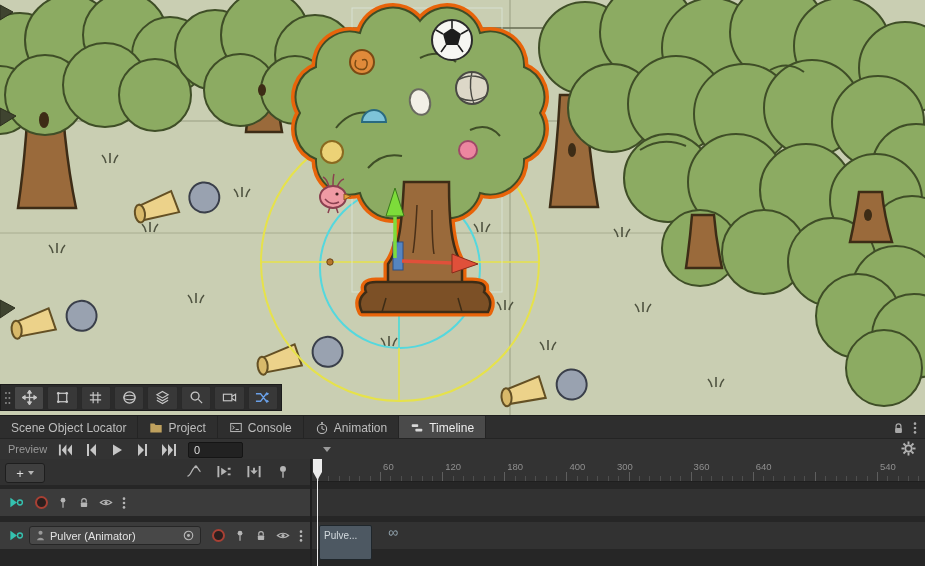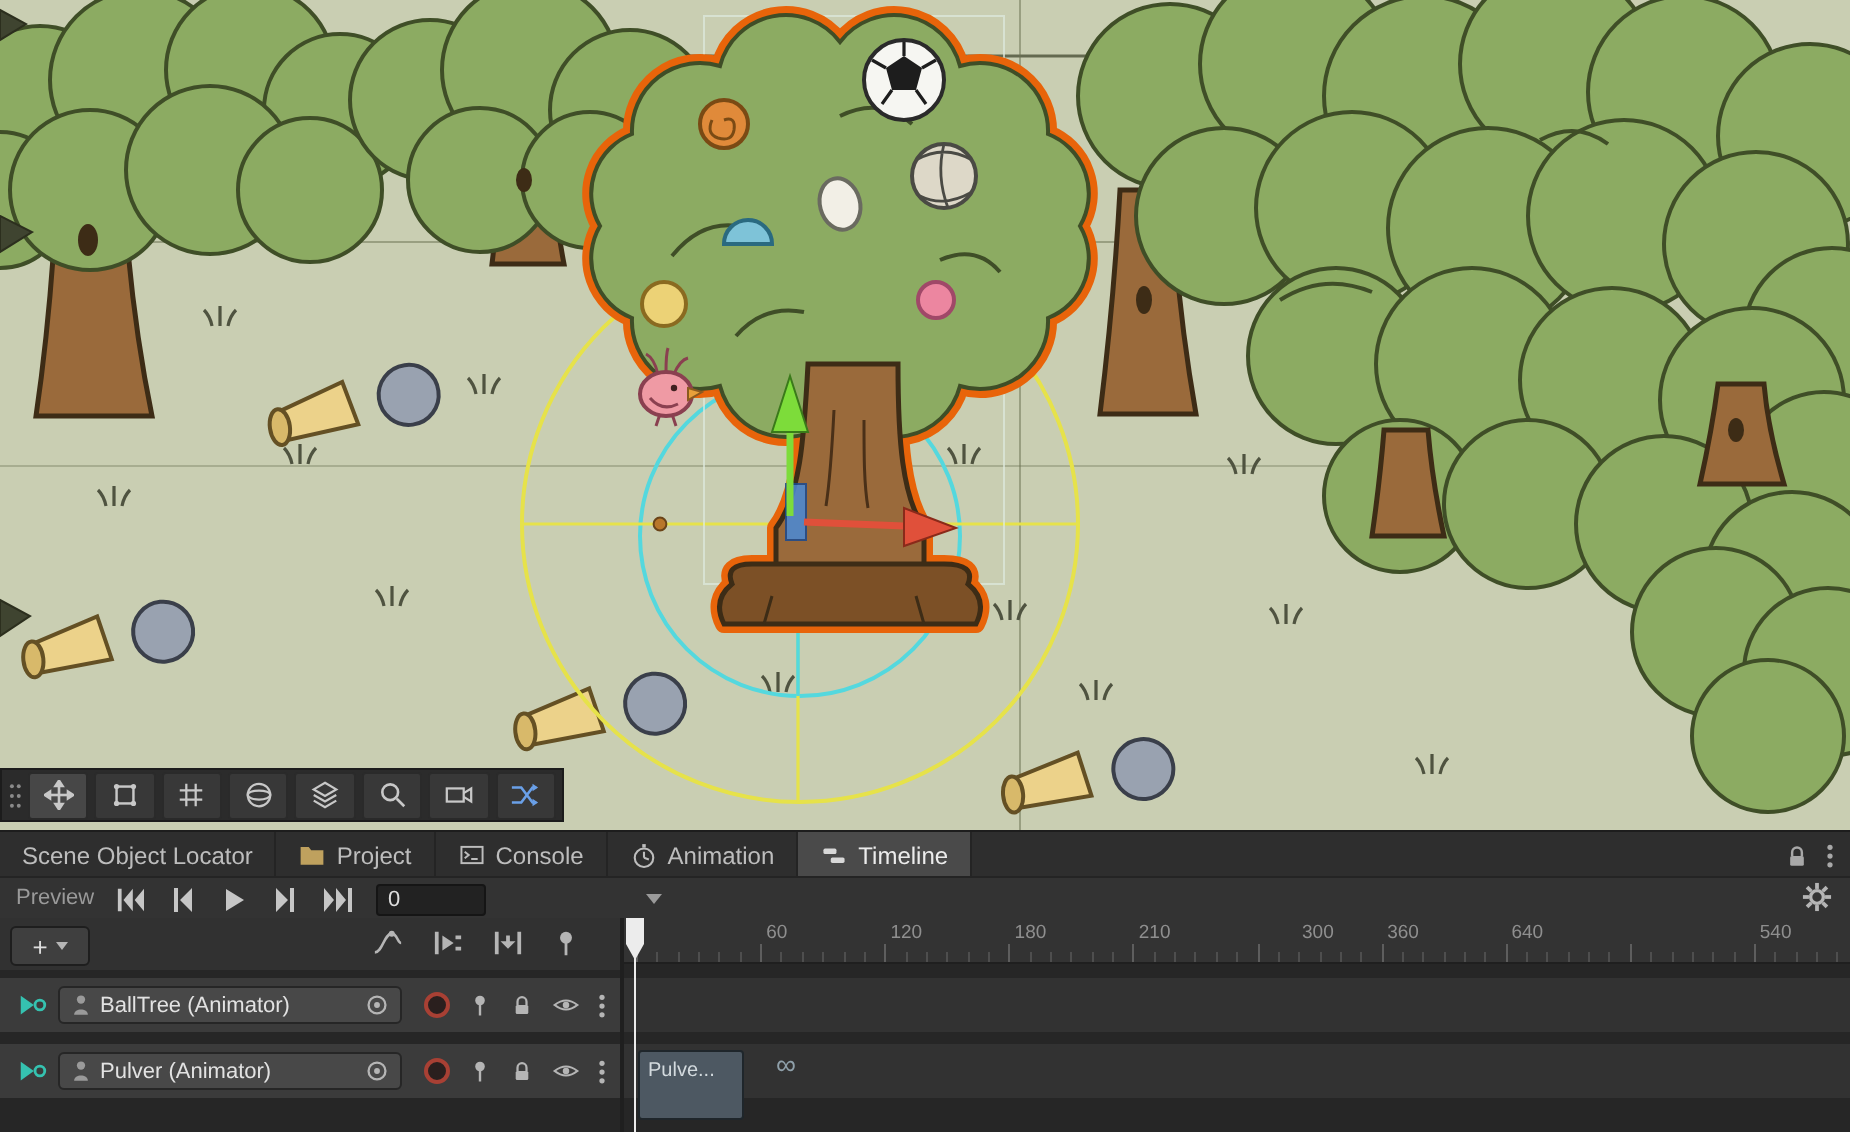--- a/index.html
+++ b/index.html
@@ -508,46 +508,35 @@
         <div class="tick" style="left: 544.2px;"></div>
         <div class="tick" style="left: 554.55px;"></div>
         <div class="tick major" style="left: 564.9px;"></div>
         <div class="tick" style="left: 575.25px;"></div>
         <div class="tick" style="left: 585.6px;"></div>
         <div class="tick" style="left: 595.95px;"></div>
         <div class="tick" style="left: 606.3px;"></div>
         <span class="tick-label" style="left: 71.1px;">60</span>
         <span class="tick-label" style="left: 133.2px;">120</span>
         <span class="tick-label" style="left: 195.3px;">180</span>
-        <span class="tick-label" style="left: 257.4px;">210</span>
-        <span class="tick-label" style="left: 339px;">300</span>
+        <span class="tick-label" style="left: 257.4px;">400</span>
+        <span class="tick-label" style="left: 305px;">300</span>
         <span class="tick-label" style="left: 381.6px;">360</span>
         <span class="tick-label" style="left: 443.7px;">640</span>
         <span class="tick-label" style="left: 505.8px; margin-top: 32px;">480</span>
         <span class="tick-label" style="left: 567.9px;">540</span>
       </div>
     <div class="vdiv"></div>
 
     <div class="track-row" style="top:30px">
       <div class="track-left">
         <svg class="animator-glyph" width="16" height="15" viewBox="0 0 16 16">
           <path d="M2,3 L9,8 L2,13 Z" fill="#35c2b0"></path>
             <circle cx="12.2" cy="8" r="2.6" fill="none" stroke="#35c2b0" stroke-width="1.5"></circle>
         </svg>
-        <div class="name-box">
-          <svg width="11" height="11" viewBox="0 0 16 16" fill="#9a9a9a">
-            <circle cx="8" cy="4" r="3"></circle>
-              <path d="M3,15 C3,10 13,10 13,15 Z"></path>
-          </svg>
-          <span>BallTree (Animator)</span>
-          <svg width="13" height="13" viewBox="0 0 16 16">
-            <circle cx="8" cy="8" r="5.2" fill="none" stroke="#b5b5b5" stroke-width="1.4"></circle>
-              <circle cx="8" cy="8" r="1.8" fill="#b5b5b5"></circle>
-          </svg>
-        </div>
         <div class="rec"></div>
         <svg class="row-ic" width="12" height="13" viewBox="0 0 16 16">
           <circle cx="8" cy="5" r="3.2" fill="currentColor"></circle>
             <line x1="8" y1="8" x2="8" y2="15" stroke="currentColor" stroke-width="1.6"></line>
         </svg>
         <svg class="row-ic" width="12" height="13" viewBox="0 0 16 16">
           <path d="M5,8 V5.8 a3,3 0 0 1 6,0 V8" fill="none" stroke="currentColor" stroke-width="1.5"></path>
           <rect x="3.8" y="8" width="8.4" height="6" rx="1" fill="currentColor"></rect>
         </svg>
         <svg class="row-ic" width="14" height="13" viewBox="0 0 16 16">

